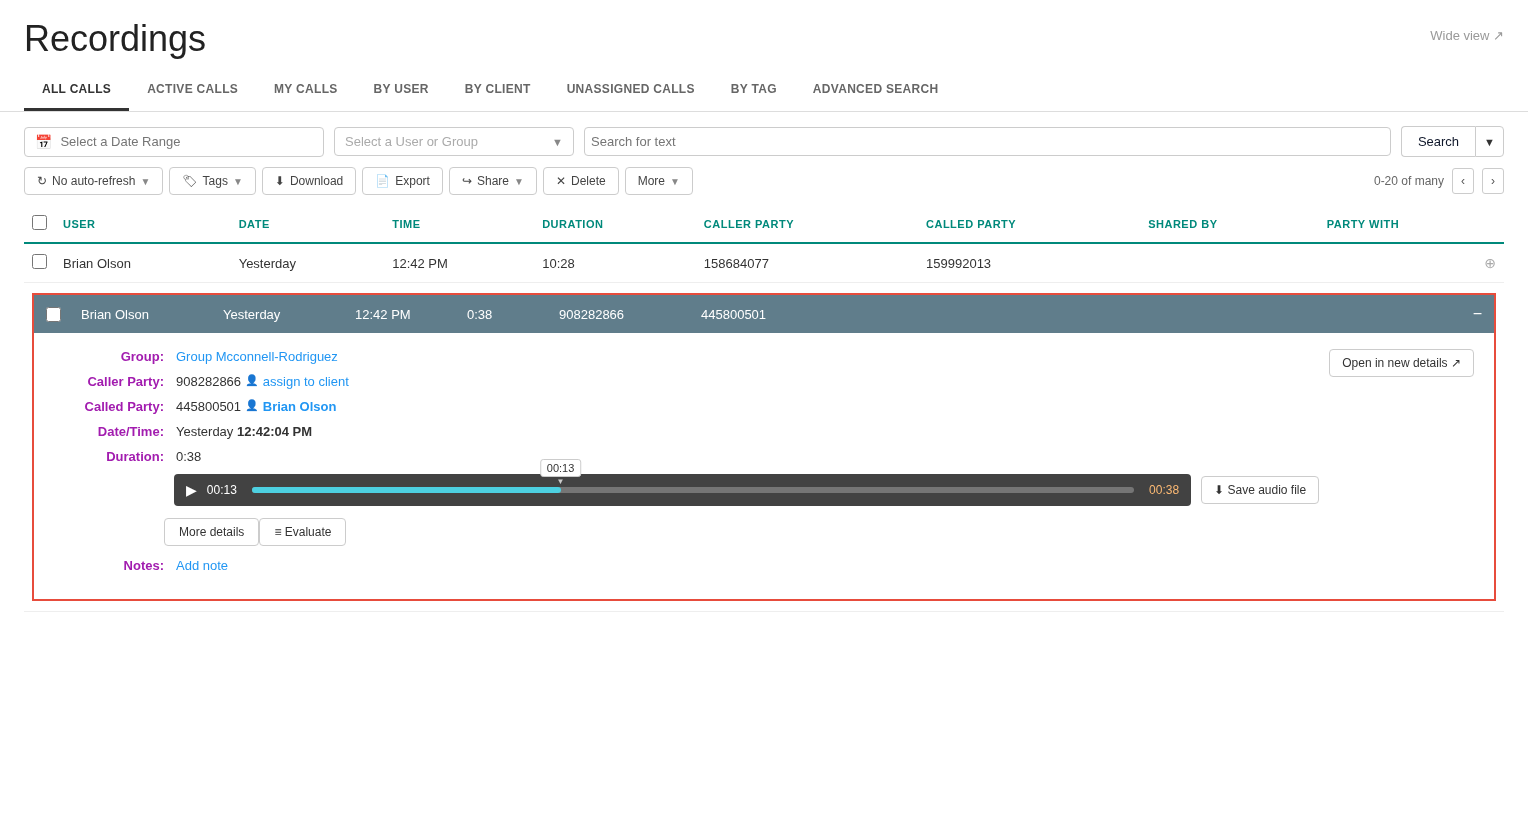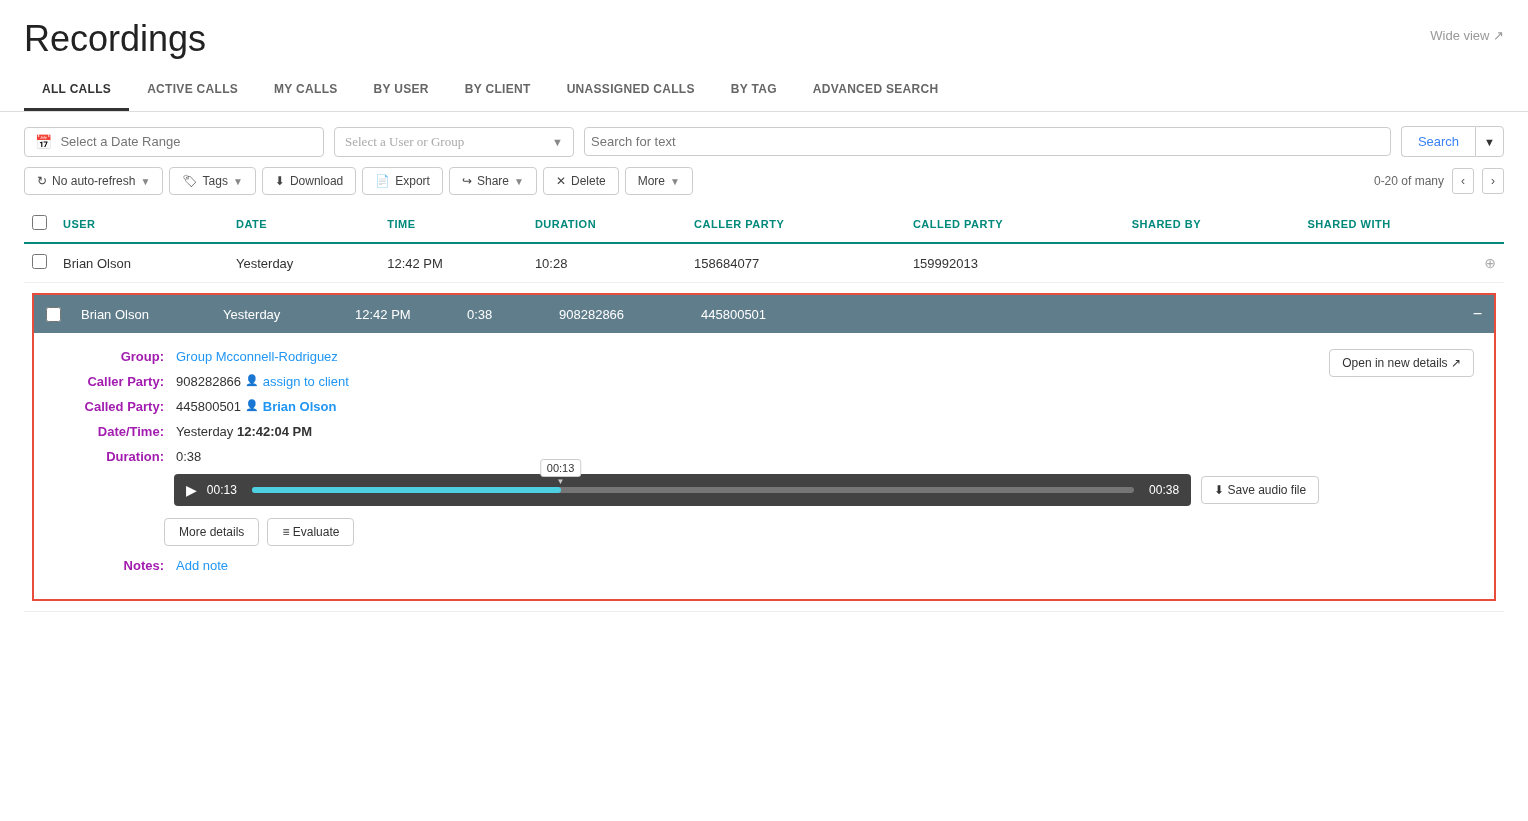--- a/index.html
+++ b/index.html
@@ -9,27 +9,27 @@
     .page-title { font-size: 36px; font-weight: 300; color: #222; }
     .wide-view { color: #999; font-size: 13px; cursor: pointer; padding-top: 10px; }
     .tabs-bar { border-bottom: 1px solid #ddd; padding: 0 24px; background: #fff; }
     .tabs { display: flex; list-style: none; gap: 0; }
     .tab { padding: 12px 18px; font-size: 12px; font-weight: 600; color: #666; cursor: pointer; border-bottom: 3px solid transparent; letter-spacing: 0.3px; }
     .tab.active { color: #333; border-bottom: 3px solid #333; background: #fff; }
     .filters-row { padding: 14px 24px 0 24px; display: flex; gap: 10px; align-items: center; }
     .date-input-wrap { display: flex; align-items: center; border: 1px solid #ccc; border-radius: 4px; background: #fff; padding: 6px 10px; flex: 0 0 300px; gap: 8px; cursor: pointer; }
     .cal-icon { color: #888; font-size: 14px; }
     .date-input { border: none; outline: none; background: transparent; color: #aaa; font-size: 13px; flex: 1; }
-    .user-select-wrap { display: flex; align-items: center; border: 1px solid #ccc; border-radius: 4px; background: #fff; padding: 6px 10px; flex: 0 0 240px; gap: 8px; cursor: pointer; font-family: Liberation Serif, serif; }
+    .user-select-wrap { display: flex; align-items: center; border: 1px solid #ccc; border-radius: 4px; background: #fff; padding: 6px 10px; flex: 0 0 240px; gap: 8px; cursor: pointer; }
     .user-select-text { flex: 1; color: #aaa; font-size: 13px; }
     .dropdown-arrow { color: #888; font-size: 11px; }
     .search-input-wrap { display: flex; align-items: center; border: 1px solid #ccc; border-radius: 4px; background: #fff; padding: 6px 6px; flex: 1; }
     .search-input { border: none; outline: none; background: transparent; color: #aaa; font-size: 13px; flex: 1; }
     .search-btn-group { display: flex; }
-    .search-btn-main { background: #fff; border: 1px solid #ccc; border-right: none; border-radius: 4px 0 0 4px; padding: 7px 16px; font-size: 13px; cursor: pointer; color: #3b82f6; }
+    .search-btn-main { background: #fff; border: 1px solid #ccc; border-right: none; border-radius: 4px 0 0 4px; padding: 7px 16px; font-size: 13px; cursor: pointer; color: #0f172a; }
     .search-btn-arrow { background: #fff; border: 1px solid #ccc; border-radius: 0 4px 4px 0; padding: 7px 8px; font-size: 11px; cursor: pointer; color: #333; }
     .actions-row { padding: 10px 24px; display: flex; align-items: center; justify-content: space-between; }
     .actions-left { display: flex; gap: 6px; align-items: center; }
     .action-btn { display: flex; align-items: center; gap: 5px; padding: 6px 12px; border: 1px solid #ccc; border-radius: 4px; background: #fff; cursor: pointer; font-size: 12px; color: #444; white-space: nowrap; }
     .action-btn .btn-arrow { font-size: 10px; color: #888; }
     .pagination-right { display: flex; align-items: center; gap: 8px; }
     .pagination-info { font-size: 12px; color: #666; }
     .page-nav { border: 1px solid #ccc; background: #fff; padding: 5px 8px; cursor: pointer; color: #555; border-radius: 3px; font-size: 12px; }
     .table-wrap { padding: 0 24px; }
     .recordings-table { width: 100%; border-collapse: collapse; }
@@ -58,23 +58,23 @@
     .detail-bold { font-weight: 700; }
     .open-new-btn { background: #fff; border: 1px solid #ccc; border-radius: 4px; padding: 6px 12px; font-size: 12px; cursor: pointer; color: #333; white-space: nowrap; align-self: flex-start; }
     .audio-player { margin: 10px 0; }
     .audio-bar-wrap { display: flex; align-items: center; gap: 10px; background: #424242; border-radius: 4px; padding: 8px 12px; position: relative; }
     .play-btn { color: #fff; background: transparent; border: none; cursor: pointer; font-size: 14px; }
     .time-current { color: #fff; font-size: 12px; min-width: 35px; }
     .progress-track { flex: 1; height: 6px; background: #757575; border-radius: 3px; position: relative; cursor: pointer; }
     .progress-fill { height: 100%; background: #4dd0e1; border-radius: 3px; width: 35%; }
     .progress-tooltip { position: absolute; top: -28px; left: 35%; transform: translateX(-50%); background: #fff; border: 1px solid #ccc; border-radius: 3px; padding: 2px 6px; font-size: 11px; color: #333; white-space: nowrap; }
     .progress-tooltip::after { content: '▼'; position: absolute; bottom: -10px; left: 50%; transform: translateX(-50%); color: #ccc; font-size: 8px; }
-    .time-total { color: #ffffff; font-size: 12px; min-width: 35px; text-align: right; }
+    .time-total { color: #fdba74; font-size: 12px; min-width: 35px; text-align: right; }
     .save-audio-btn { background: #fff; border: 1px solid #ccc; border-radius: 4px; padding: 6px 12px; font-size: 12px; cursor: pointer; color: #333; white-space: nowrap; }
-    .bottom-btns { display: flex; gap: 8px; margin: 12px 0; margin-left: 110px; }
+    .bottom-btns { display: flex; margin: 12px 0; margin-left: 110px; }
     .bottom-btn { background: #fff; border: 1px solid #ccc; border-radius: 4px; padding: 6px 14px; font-size: 12px; cursor: pointer; color: #333; display: flex; align-items: center; gap: 5px; }
     .notes-row { display: flex; align-items: center; margin-top: 6px; }
     .add-note-link { color: #2196f3; cursor: pointer; font-size: 13px; }
     .row-expand-icon { color: #aaa; cursor: pointer; font-size: 14px; float: right; }
     .assign-icon { color: #888; font-size: 11px; margin: 0 4px; }
     .header-checkbox { accent-color: #00897b; }
   </style>
 </head>
 <body>
 <div class="page-wrapper">
@@ -163,21 +163,21 @@
           <th class="checkbox-cell">
             <input type="checkbox" class="cb header-checkbox" style="">
           </th>
           <th>USER</th>
           <th>DATE</th>
           <th>TIME</th>
           <th>DURATION</th>
           <th>CALLER PARTY</th>
           <th>CALLED PARTY</th>
           <th>SHARED BY</th>
-          <th>SHARED WITH</th>
+          <th>PARTY WITH</th>
         </tr>
       </thead>
       <tbody>
 
         <tr class="data-row">
           <td class="checkbox-cell">
             <input type="checkbox" class="cb" style="">
           </td>
           <td>Brian Olson</td>
           <td>Yesterday</td>

